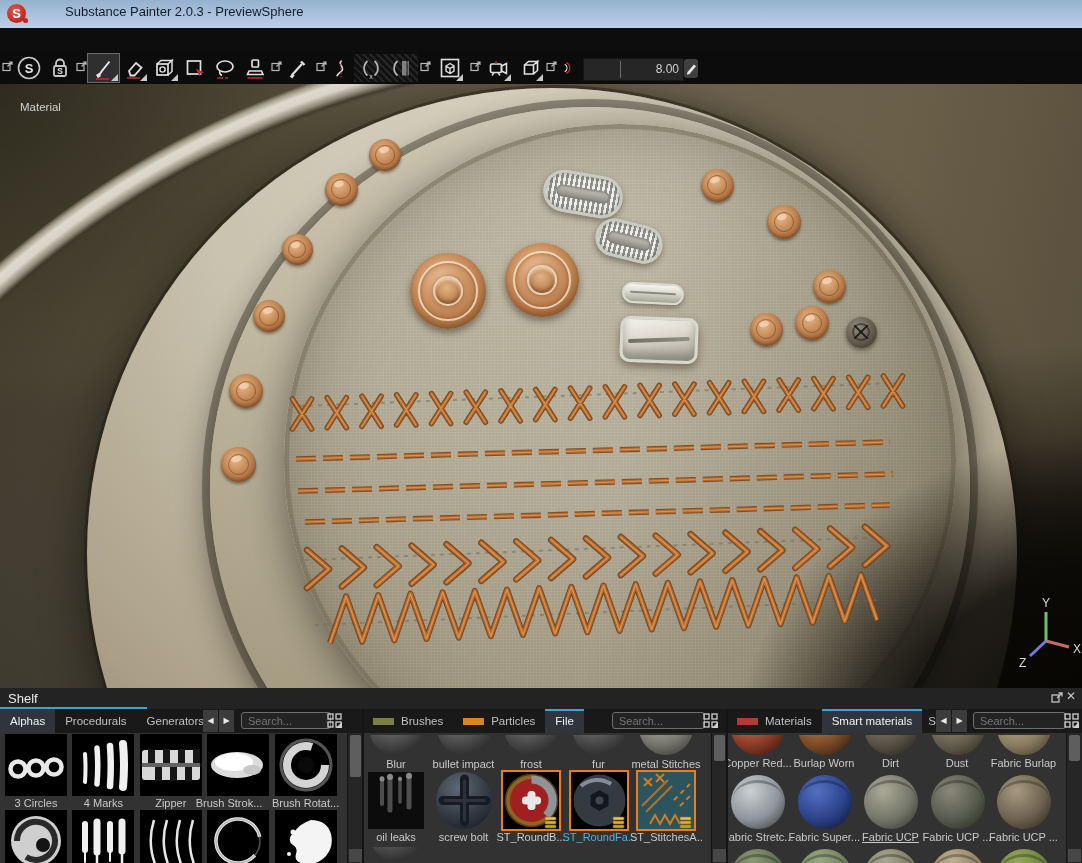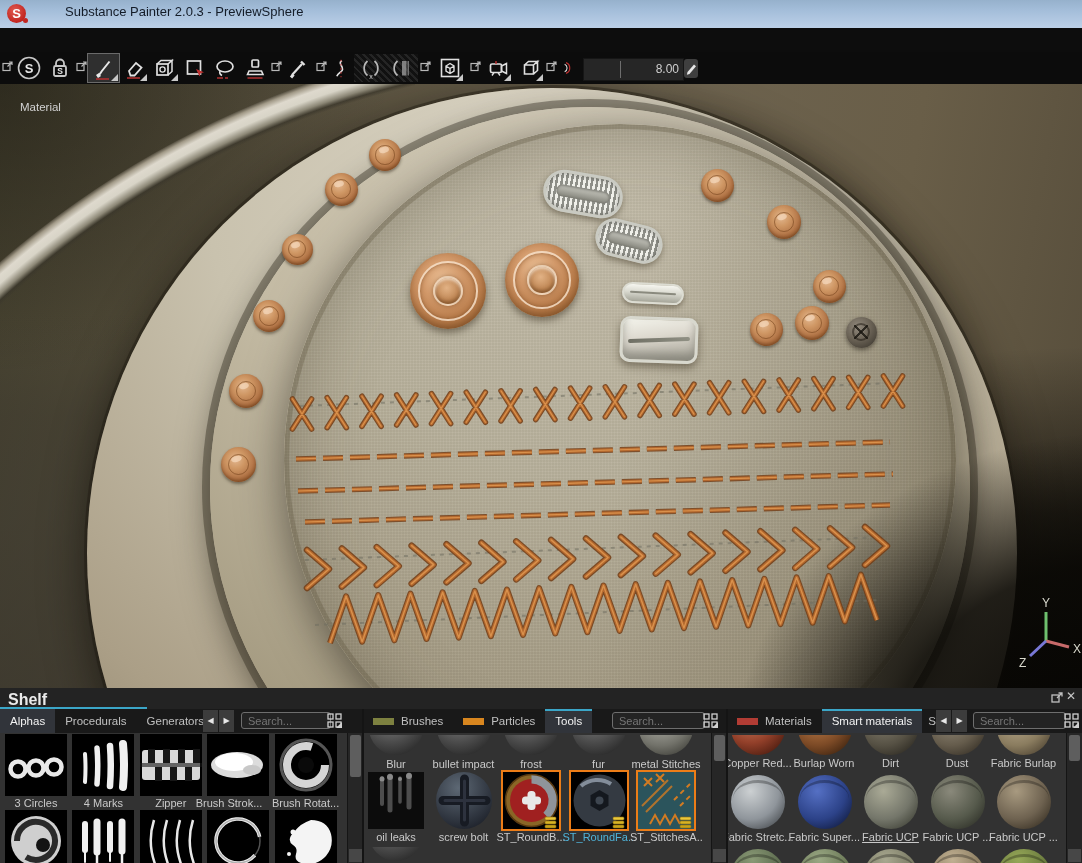--- a/index.html
+++ b/index.html
@@ -57,21 +57,21 @@
   .coil::after{content:"";position:absolute;left:14%;right:14%;top:32%;bottom:32%;border-radius:999px;background:linear-gradient(180deg,#c9c9c0,#83837a);box-shadow:inset 0 1px 3px rgba(50,50,45,0.6);}
   .capsule{position:absolute;border-radius:999px;background:linear-gradient(180deg,#f6f6f0 0%,#d9d9cf 45%,#a5a599 100%);border:2px solid #dcdcd2;box-shadow:0 3px 5px rgba(75,66,48,0.5);}
   .capsule::after{content:"";position:absolute;left:10%;right:10%;top:44%;height:2px;background:#8a8a7e;border-radius:2px;}
   .clip{position:absolute;border-radius:10px;background:linear-gradient(170deg,#f4f4ec 0%,#dedad0 40%,#a5a296 100%);border:3px solid #d8d8ce;box-shadow:0 4px 8px rgba(65,56,40,0.55),inset 0 -7px 9px rgba(105,105,95,0.5);}
   .clip::after{content:"";position:absolute;left:7%;right:7%;top:44%;height:4px;background:linear-gradient(90deg,#6f6f64,#909084);border-radius:2px;transform:rotate(-4deg);}
   
   #gizmo{position:absolute;left:1005px;top:501px;}
   
   #shelf{position:absolute;left:0;top:688px;width:1082px;height:175px;background:#232323;}
   #shelfhdr{position:absolute;left:0;top:0;width:1082px;height:21px;}
-  #shelftitle{position:absolute;left:8px;top:3px;font-size:16px;font-weight:bold;color:#eaeaea;}
+  #shelftitle{position:absolute;left:8px;top:3px;font-size:13px;font-weight:normal;color:#eaeaea;}
   #shelfline{position:absolute;left:0;top:19px;width:147px;height:2px;background:#3ba6c8;}
   #shelfclose{position:absolute;left:1066px;top:1px;font-size:12px;color:#c8c8c8;}
   #shelfpop{position:absolute;left:1051px;top:4px;}
   .panel{position:absolute;top:21px;height:154px;}
   .tabbar{position:absolute;left:0;top:0;width:100%;height:24px;background:#191919;display:flex;align-items:stretch;}
   .tab{position:relative;display:flex;align-items:center;padding:0 10px;font-size:11.5px;color:#c0c0c0;white-space:nowrap;}
   .tab.active{background:#31343a;color:#f2f2f2;}
   .tab.active.topline::before{content:"";position:absolute;left:0;top:0;width:100%;height:2px;background:#3ba6c8;}
   .swatch{display:inline-block;width:21px;height:7px;margin-right:7px;}
   .arrowbtn{position:absolute;top:1px;width:15px;height:22px;background:#3c3c3c;color:#e8e8e8;font-size:8px;text-align:center;line-height:22px;}
@@ -450,21 +450,21 @@
           <div class="tabbar">
             <div class="tab">
               <span class="swatch" style="background: rgb(125, 129, 64);"></span>
               <span>Brushes</span>
             </div>
             <div class="tab">
               <span class="swatch" style="background: rgb(216, 134, 31);"></span>
               <span>Particles</span>
             </div>
             <div class="tab active topline">
-              <span>Tools</span>
+              <span>File</span>
             </div>
             <input class="searchbox" placeholder="Search..." style="left: 249px; width: 85px;">
             <div class="gridicon" style="left: 340px;"><svg width="15" height="15" viewBox="0 0 15 15">
                 <g fill="none" stroke="#d0d0d0" stroke-width="1.3">
                   <rect x="1" y="1" width="5" height="5"></rect>
                   <rect x="9" y="1" width="5" height="5"></rect>
                   <rect x="1" y="9" width="5" height="5"></rect>
                   <rect x="9" y="9" width="5" height="5"></rect>
                 </g>
                 <path d="M9,15 L15,9 V15 z" fill="#d0d0d0"></path>

